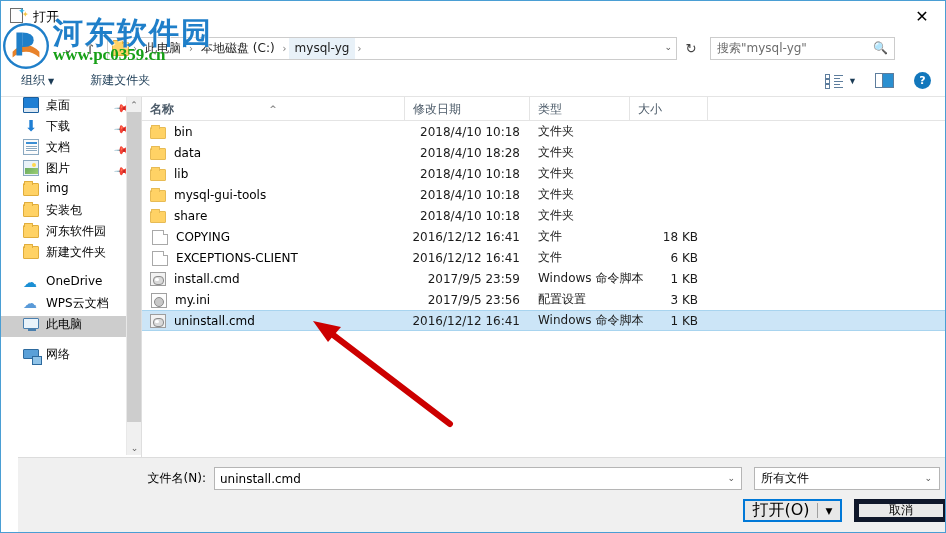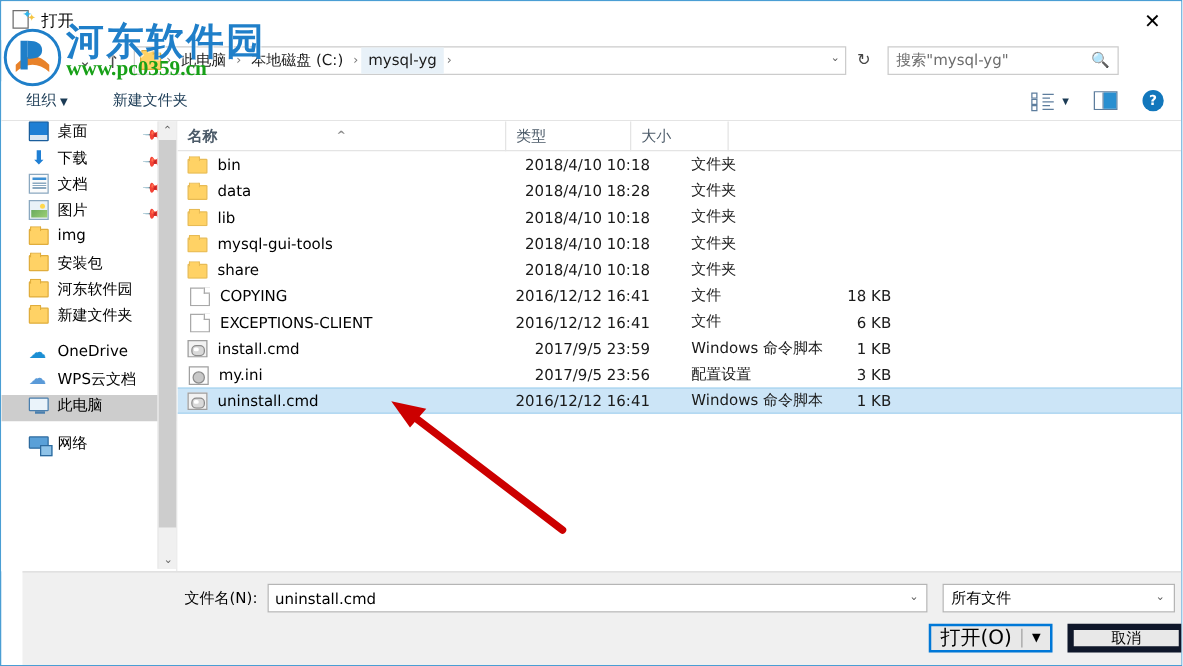--- a/index.html
+++ b/index.html
@@ -232,21 +232,21 @@
 
   .rows { position: relative; }
   .row {
     display: flex; height: 21px; align-items: center; cursor: pointer;
     font-size: 12px; color: #000; font-family:"DejaVu Sans", sans-serif;
   }
   .row.selected { background: #cce5f7; border-top: 1px solid #a8d4ef; border-bottom: 1px solid #a8d4ef; height: 21px; }
   .cell-name { width: 263px; display: flex; align-items: center; padding-left: 8px; overflow:hidden;}
   .cell-name .nm { margin-left: 8px; white-space: nowrap; }
   .cell-date { width: 125px; text-align: right; padding-right: 10px; color:#1b1b1b; }
-  .cell-type { width: 100px; padding-left: 8px; color:#1b1b1b; white-space: nowrap; margin-left: 15px;}
+  .cell-type { width: 100px; padding-left: 8px; color:#1b1b1b; white-space: nowrap;}
   .cell-size { width: 78px; text-align: right; padding-right: 10px; color:#1b1b1b; }
 
   .fico { width: 16px; height: 16px; position: relative; flex: 0 0 16px; }
   .fico-folder { background: #ffd265; border: 1px solid #e7bb55; border-radius: 1px;
                  height: 12px; margin-top: 3px; }
   .fico-folder:before{content:"";position:absolute;left:0;top:-3px;width:7px;height:3px;
                       background:#ffd265;border:1px solid #e7bb55;border-bottom:none;border-radius:1px 1px 0 0;}
   .fico-file { background: #fff; border: 1px solid #a9a9a9; width: 12px; height: 15px;
                margin-left: 2px; margin-top: 1px; }
   .fico-file:after{content:"";position:absolute;right:-1px;top:-1px;width:4px;height:4px;
@@ -463,20 +463,21 @@
     </div>
 
     <div class="splitter"></div>
 
     <div class="filepane">
       <div class="colhead">
         <div class="col name">
           <span>名称</span>
           <span class="sortmark">^</span>
         </div>
+        <div class="col date">修改日期</div>
         <div class="col type">类型</div>
         <div class="col size">大小</div>
         <div class="col fill"></div>
       </div>
       <div class="rows" id="file-rows">
           <div class="row">
             <div class="cell-name">
               <span class="fico fico-folder"></span>
               <span class="nm">bin</span>
             </div>

